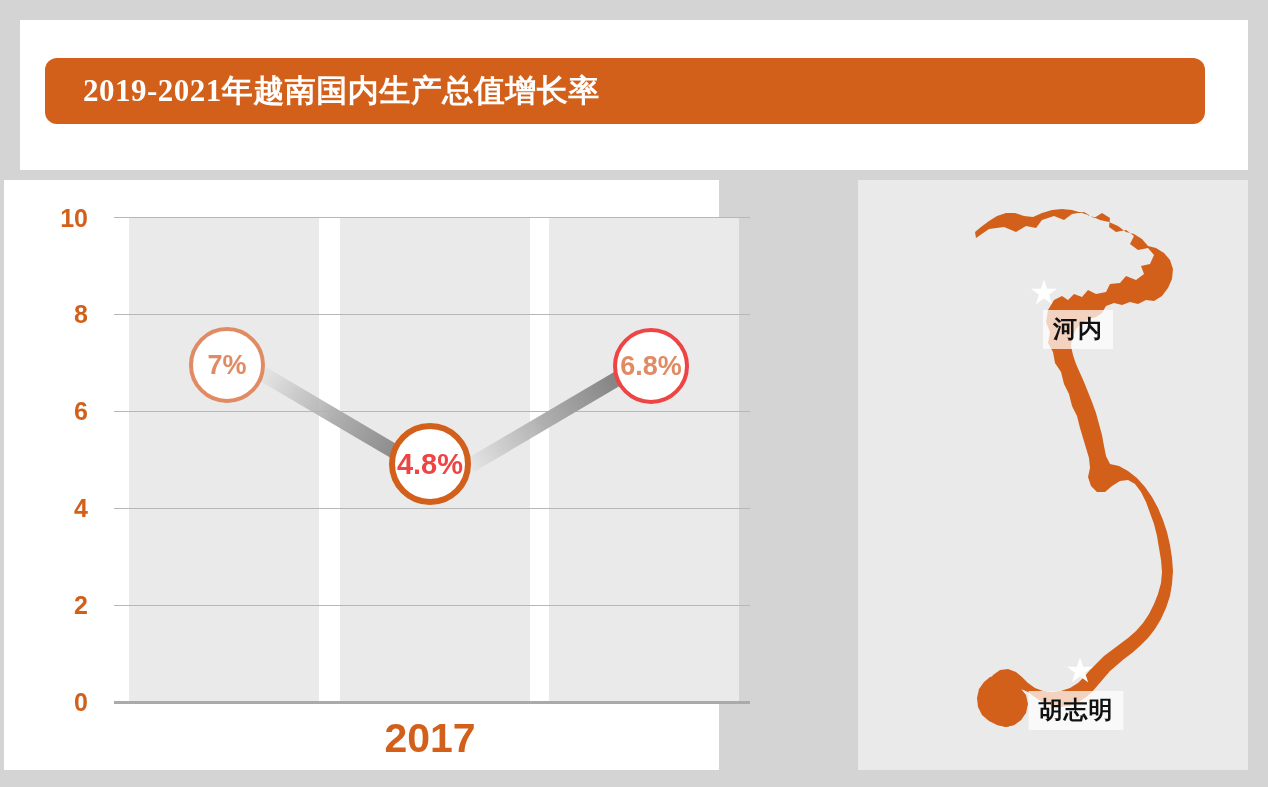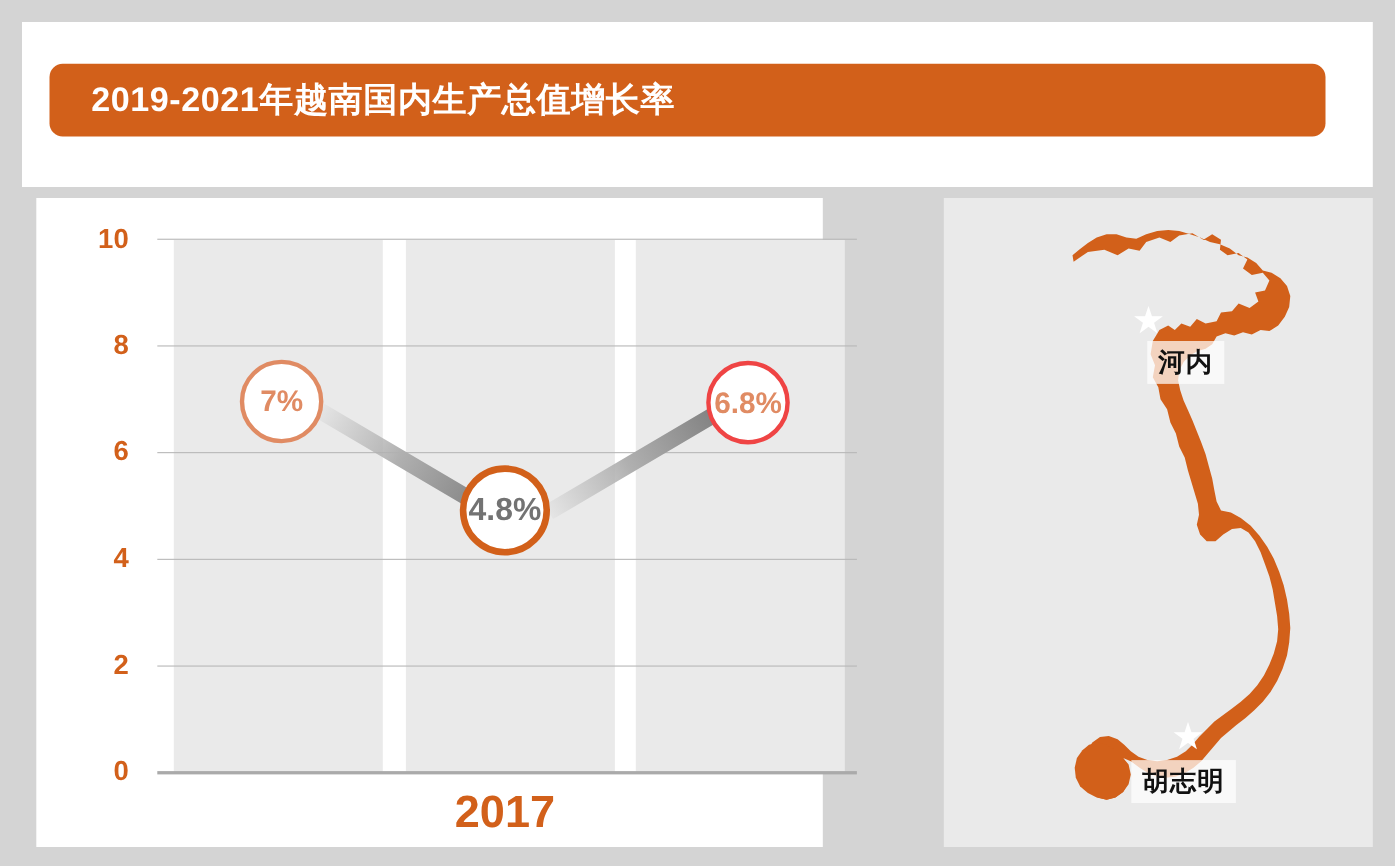--- a/index.html
+++ b/index.html
@@ -35,26 +35,27 @@
     display: flex;
     align-items: center;
   }
   #title-text {
     color: #ffffff;
     font-size: 31px;
     font-weight: bold;
     letter-spacing: 0.5px;
     padding-left: 38px;
     white-space: nowrap;
+    font-family: Liberation Serif, serif;
   }
 
   
   #chart-panel {
     position: absolute;
-    left: 33px;
+    left: 4px;
     top: 180px;
     width: 715px;
     height: 590px;
     background: #ffffff;
   }
   #chart-inner {
     position: absolute;
     inset: 0;
   }
 
@@ -185,21 +186,21 @@
 
     <div class="node-circle" style="left:185px; top:147px; width:76px; height:76px; border:4px solid #e08b63;">
       <span class="node-label" style="color:#e08b63; font-size:27px;">7%</span>
     </div>
 
     <div class="node-circle" style="left:609px; top:148px; width:76px; height:76px; border:4px solid #ef4444;">
       <span class="node-label" style="color:#e08b63; font-size:27px;">6.8%</span>
     </div>
 
     <div class="node-circle" style="left:385px; top:243px; width:82px; height:82px; border:6px solid #d2601a;">
-      <span class="node-label" style="color:#737373; font-size:29px;">4.8%</span>
+      <span class="node-label" style="color:#ef4444; font-size:29px;">4.8%</span>
     </div>
 
     <div class="x-tick-label" style="left:426px; top:535px;">2017</div>
 
   </div>
 </div>
 
 <div id="map-panel">
 
   <svg id="map-svg" width="390" height="590" viewBox="0 0 390 590">

